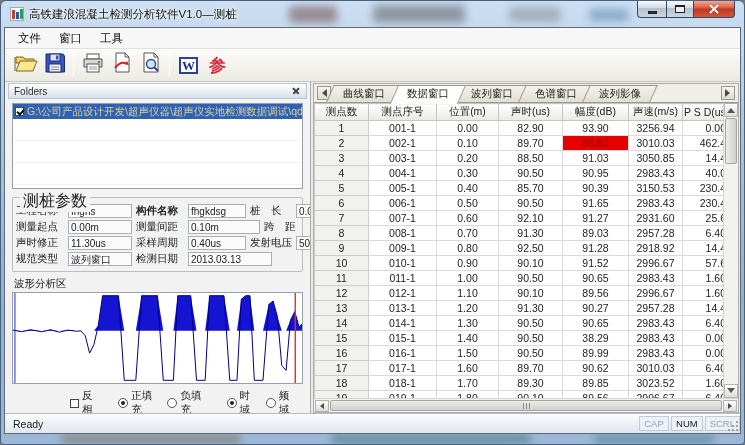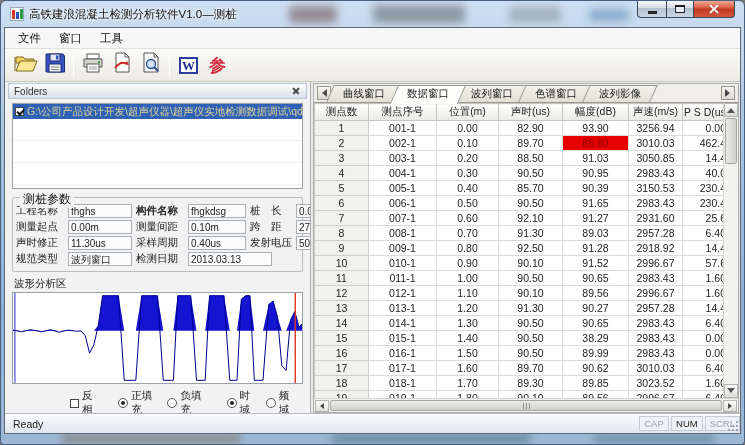--- a/index.html
+++ b/index.html
@@ -39,21 +39,21 @@
   .cap-close{position:relative;width:10px;height:10px;}
   .cap-close::before,.cap-close::after{content:"";position:absolute;left:1px;top:4px;width:8px;height:1.5px;background:#444;}
   .cap-close::before{transform:rotate(45deg);} .cap-close::after{transform:rotate(-45deg);}
   .listbox{height:86px;flex:none;margin:4px 4px 2px;background:#fff;border:1px solid #98a0a8;overflow:hidden;font-size:10.5px;}
   .folder-item{height:15px;background:#2f62b5;color:#dbd096;display:flex;align-items:center;gap:3px;padding:0 2px;white-space:nowrap;overflow:hidden;}
   .chkbox{width:9px;height:9px;flex:none;background:#fff;border:1px solid #444;position:relative;}
   .chkbox.on::after{content:"";position:absolute;left:1px;top:1px;width:5px;height:3px;border-left:2px solid #111;border-bottom:2px solid #111;transform:rotate(-48deg);}
   .list-line{height:22px;border-bottom:1px solid #f1f1f1;}
   
   .groupbox{position:relative;margin:6px 4px 2px;border:1px solid #bdbdbd;border-radius:2px;padding:6px 3px 3px;}
-  .groupbox-title{position:absolute;top:-7px;left:7px;background:#f2f2f2;padding:0 3px;font-size:12px;color:#222;}
+  .groupbox-title{position:absolute;top:-7px;left:7px;background:#f2f2f2;padding:0 3px;font-size:16px;color:#222;}
   .prow{display:flex;align-items:center;margin-bottom:2px;}
   .plabel{flex:none;font-size:10.5px;color:#222;white-space:nowrap;overflow:hidden;}
   .pfield{flex:none;height:14px;line-height:13px;font-size:10px;color:#222;background:#fbfbfb;border:1px solid #a9afb7;padding:0 2px;margin-right:4px;white-space:nowrap;overflow:hidden;}
   
   .wave-title{flex:none;font-size:10.5px;color:#222;margin:3px 6px 1px;}
   .waveplot{height:92px;flex:none;margin:0 4px;background:#fff;border:1px solid #98a0a8;position:relative;overflow:hidden;}
   .waveplot svg{position:absolute;inset:0;width:100%;height:100%;}
   
   .wave-options{flex:none;display:flex;align-items:center;margin:5px 2px 0 62px;font-size:10.5px;color:#222;}
   .opt{display:flex;align-items:center;gap:3px;margin-right:7px;}
@@ -226,21 +226,21 @@
                 <span class="pfield" style="width: 64px;">fhghs</span>
                 <span class="plabel" style="width: 52px; font-weight: bold;">构件名称</span>
                 <span class="pfield" style="width: 58px;">fhgkdsg</span>
                 <span class="plabel" style="width: 46px;">桩　长</span>
                 <span class="pfield" style="width: 62px;">0.00m</span>
               </div>
               <div class="prow">
                 <span class="plabel" style="width: 52px;">测量起点</span>
                 <span class="pfield" style="width: 64px;">0.00m</span>
                 <span class="plabel" style="width: 52px;">测量间距</span>
-                <span class="pfield" style="width: 58px;">0.10m</span>
+                <span class="pfield" style="width: 72px;">0.10m</span>
                 <span class="plabel" style="width: 46px;">跨　距</span>
                 <span class="pfield" style="width: 62px;">270mm</span>
               </div>
               <div class="prow">
                 <span class="plabel" style="width: 52px;">声时修正</span>
                 <span class="pfield" style="width: 64px;">11.30us</span>
                 <span class="plabel" style="width: 52px;">采样周期</span>
                 <span class="pfield" style="width: 58px;">0.40us</span>
                 <span class="plabel" style="width: 46px;">发射电压</span>
                 <span class="pfield" style="width: 62px;">500V</span>

